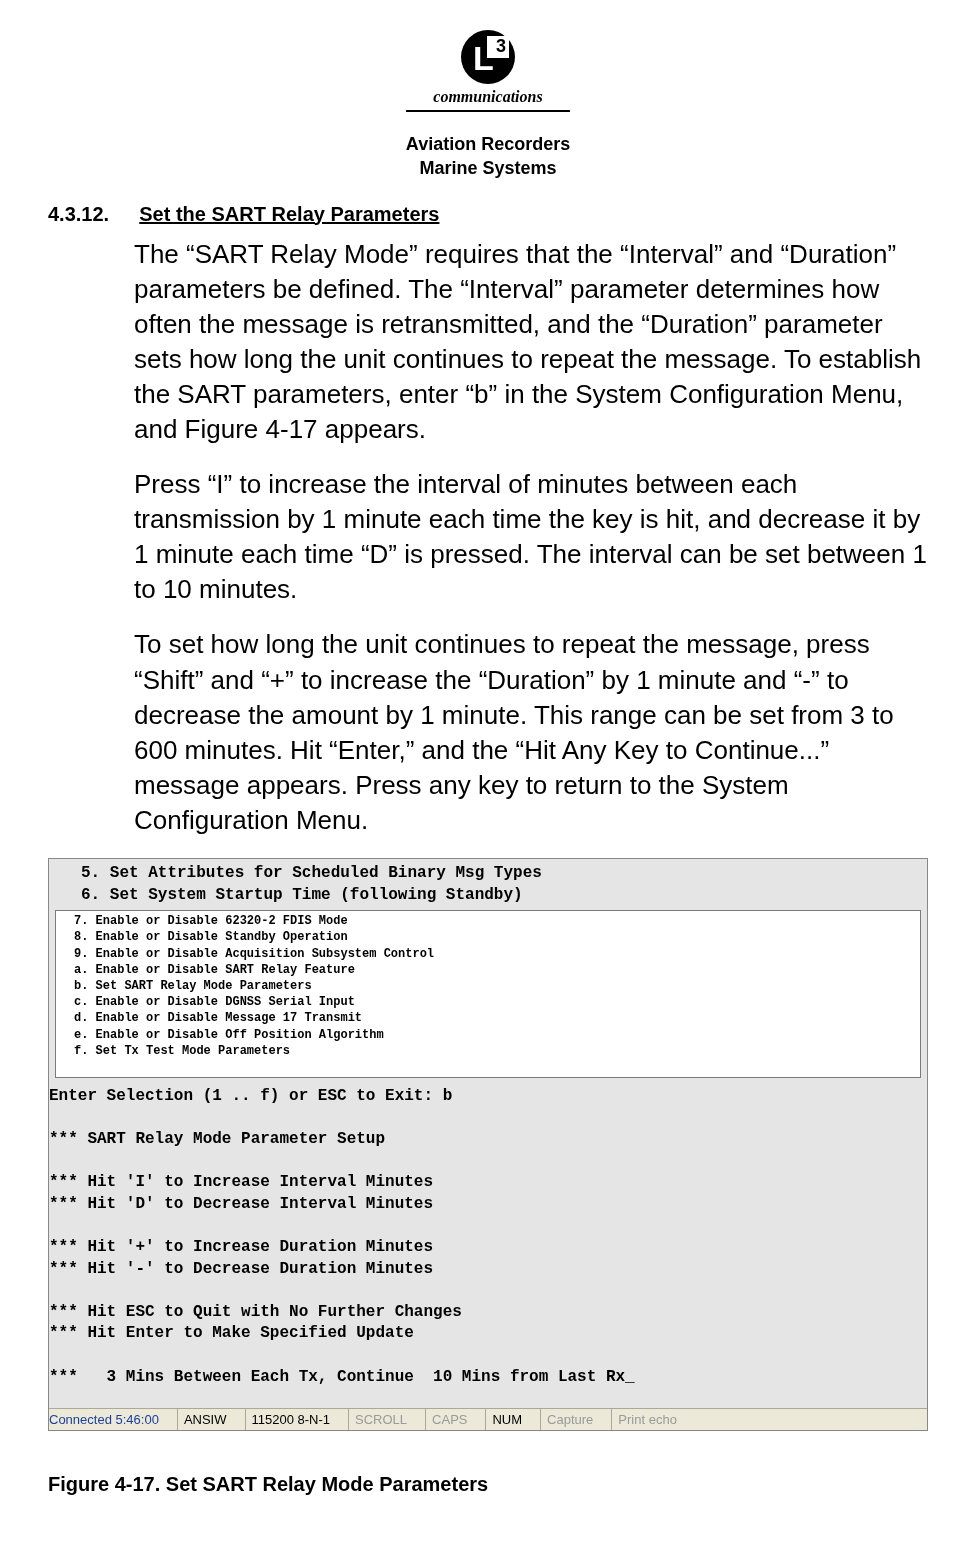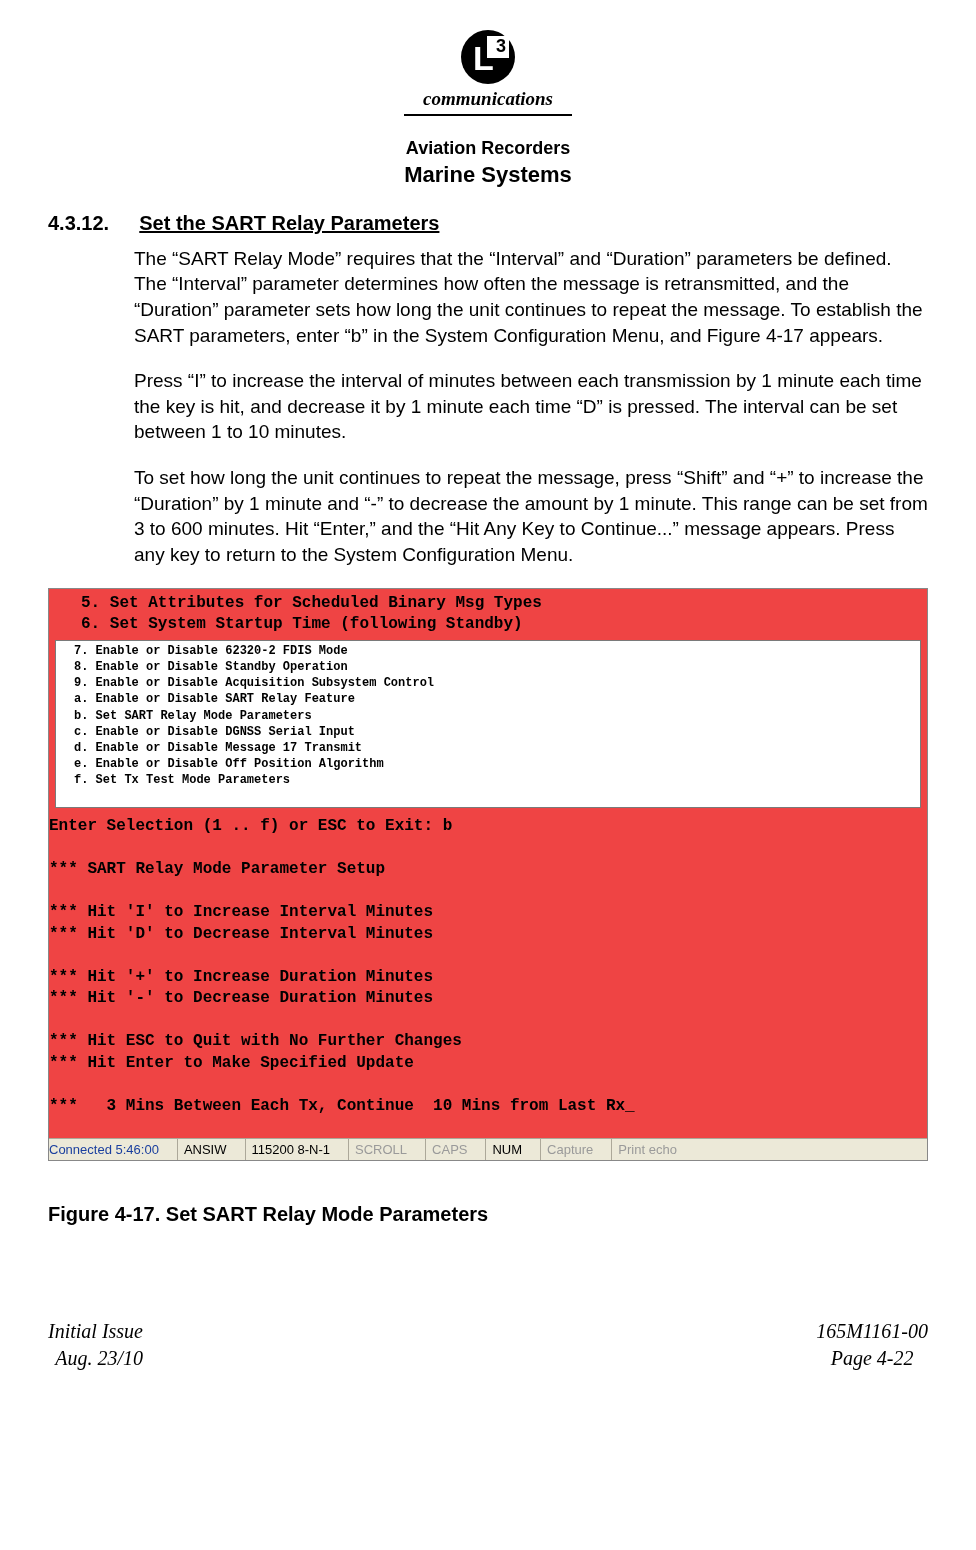--- a/index.html
+++ b/index.html
@@ -50,35 +50,35 @@
       right: 9px;
       top: 4px;
       color: #000;
       font-weight: bold;
       font-size: 18px;
     }
     .logo-text {
       font-family: "Times New Roman", serif;
       font-style: italic;
       font-weight: bold;
-      font-size: 19px;
+      font-size: 16px;
       border-bottom: 2px solid #000;
       border-top: none;
       padding: 0 6px 2px 6px;
       display: block;
       margin-top: 2px;
     }
     .sub1 {
       font-weight: bold;
       font-size: 18px;
       margin-top: 20px;
     }
     .sub2 {
       font-weight: bold;
-      font-size: 22px;
+      font-size: 18px;
     }
     .section-heading {
       margin-top: 8px;
       margin-bottom: 9px;
     }
     .sec-num {
       display: inline-block;
       font-weight: bold;
       font-size: 20px;
       width: 86px;
@@ -86,27 +86,27 @@
     }
     .sec-title {
       display: inline-block;
       font-weight: bold;
       font-size: 20px;
       text-decoration: underline;
     }
     .body-para {
       margin-left: 86px;
       margin-bottom: 20px;
-      font-size: 19px;
+      font-size: 26px;
     }
     .terminal-wrap {
       margin: 8px 0 6px 0;
       width: 100%;
       border: 1px solid #888;
-      background: #ef4444;
+      background: #e5e5e5;
     }
     .terminal-top {
       padding: 4px 16px 2px 32px;
       font-family: "Courier New", monospace;
       font-weight: bold;
       font-size: 16px;
       white-space: pre;
       color: #000;
     }
     .terminal-inner {

